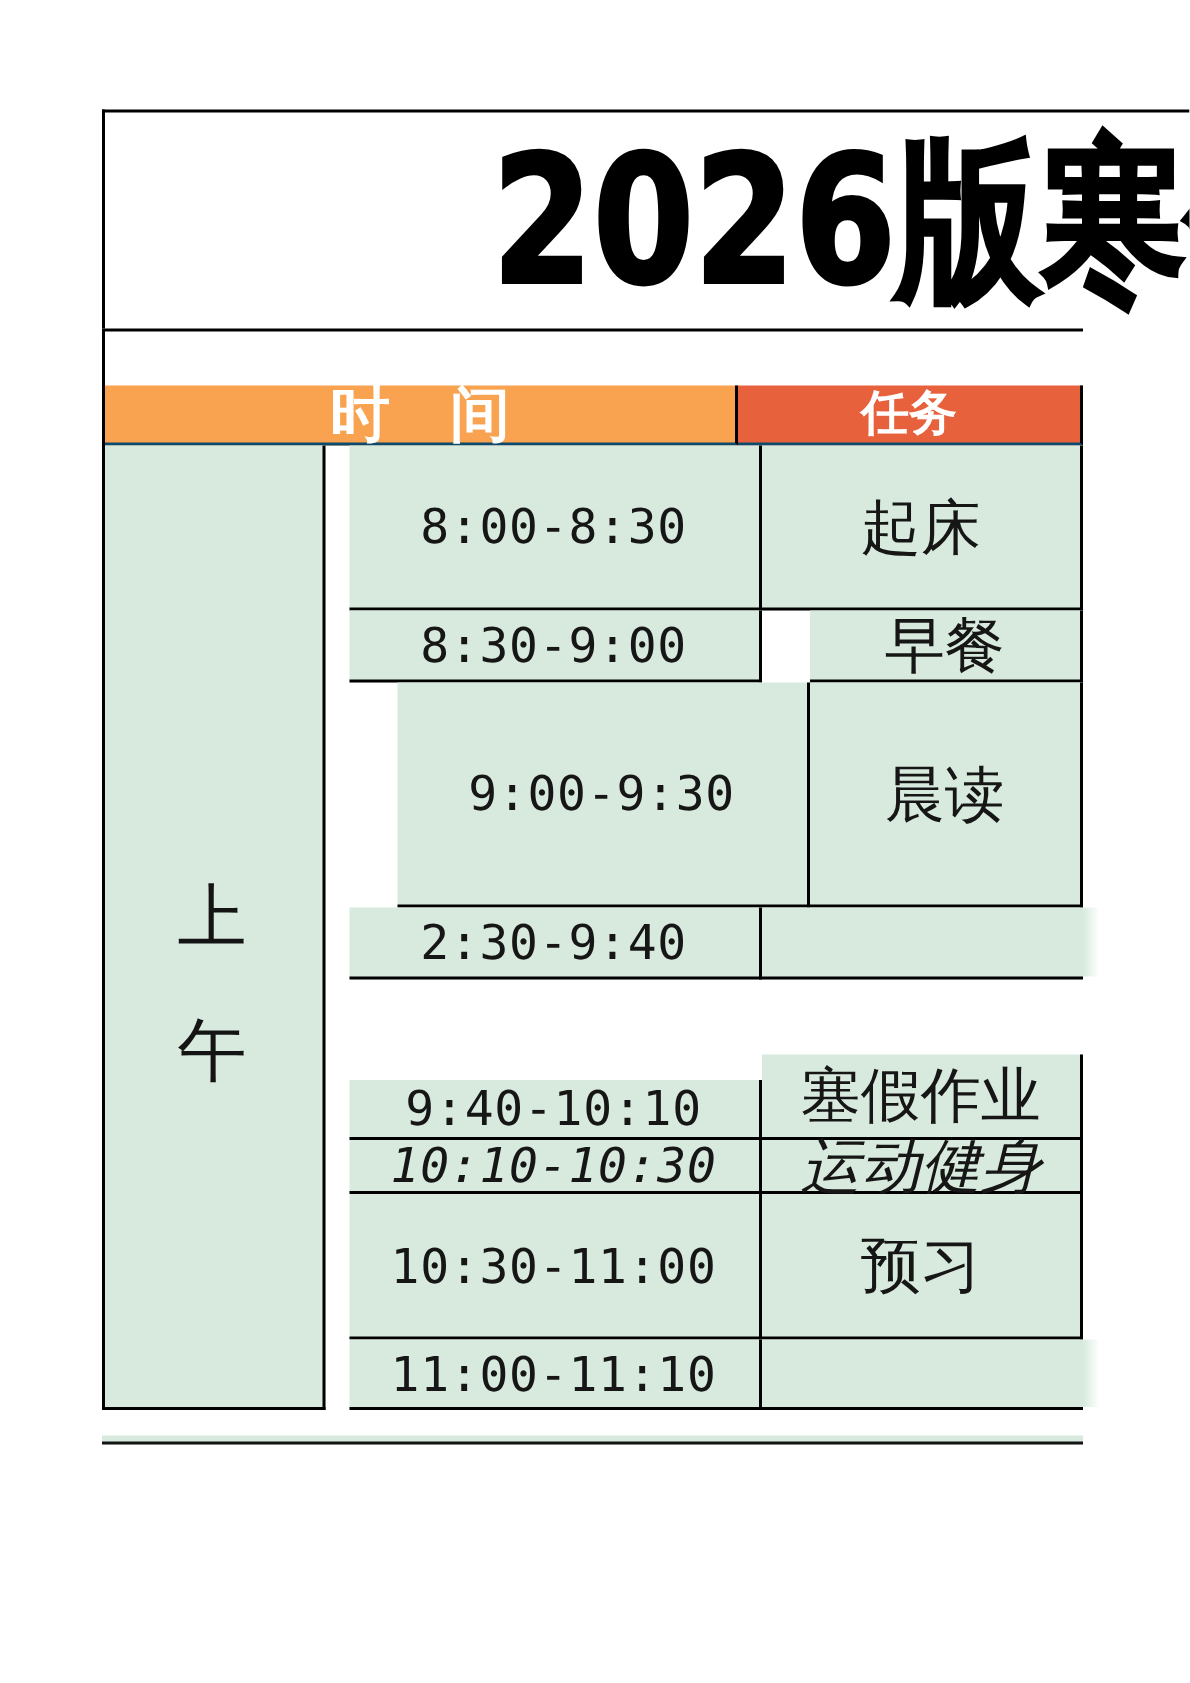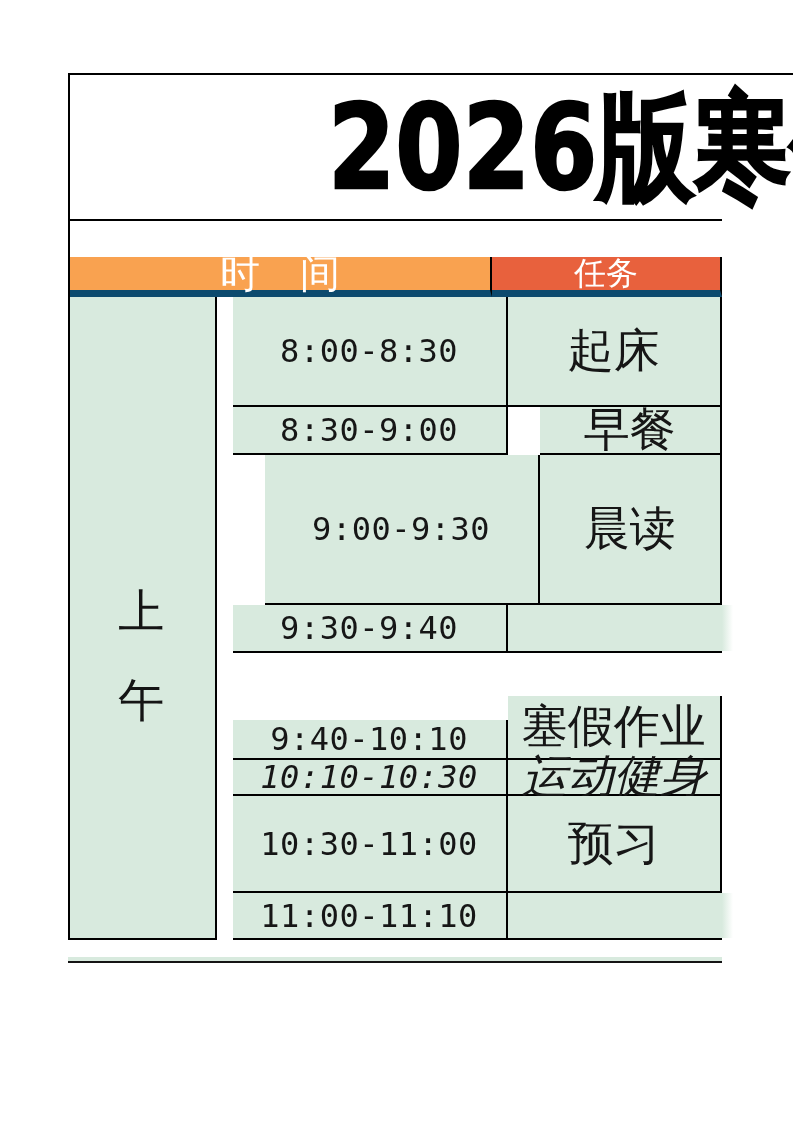--- a/index.html
+++ b/index.html
@@ -43,22 +43,22 @@
   .header-row{
     display:flex;
     height:78px;
     box-sizing:border-box;
     border-top:2px solid #000;
   }
   .hd{
     box-sizing:border-box;
     display:flex;align-items:center;justify-content:center;
     color:#ffffff;
-    font-weight:normal;
-    border-bottom:7px solid #0c4a6e;
+    font-weight:bold;
+    border-bottom:2px solid #0c4a6e;
     margin-top:36px;
   }
   .hd-time{
     width:422px;
     background:var(--c-time-hd,#F9A250);
     border-right:2px solid #000;
     font-size:40px;
   }
   .hd-task{
     flex:1;
@@ -95,21 +95,21 @@
     color:#161616;
   }
   .time-cell{
     width:275px;
     font-family:"DejaVu Sans Mono","Liberation Mono",monospace;
     font-size:32px;
     letter-spacing:0.5px;
   }
   .task-cell{
     flex:1;
-    font-size:46px;
+    font-size:40px;
     position:relative;
   }
   .task-cell.open-right{border-right:none;}
   .task-cell.open-right::after{
     content:"";
     position:absolute;
     left:100%;top:0;bottom:0;
     width:11px;
     background:linear-gradient(to right,var(--c-cell,#D8EADE),rgba(216,234,222,0));
   }
@@ -147,21 +147,21 @@
           </div>
           <div class="row" style="height: 48px; gap: 32px;">
             <div class="cell time-cell">8:30-9:00</div>
             <div class="cell task-cell">早餐</div>
           </div>
           <div class="row" style="height: 150px; padding-left: 32px;">
             <div class="cell time-cell">9:00-9:30</div>
             <div class="cell task-cell">晨读</div>
           </div>
           <div class="row" style="height: 48px;">
-            <div class="cell time-cell">9:30-9:40</div>
+            <div class="cell time-cell">2:30-9:40</div>
             <div class="cell task-cell open-right"></div>
           </div>
           <div class="row" style="height: 107px; align-items: flex-end;">
             <div class="cell time-cell">9:40-10:10</div>
             <div class="cell task-cell">塞假作业</div>
           </div>
           <div class="row" style="height: 36px; font-style: italic;">
             <div class="cell time-cell">10:10-10:30</div>
             <div class="cell task-cell">运动健身</div>
           </div>

